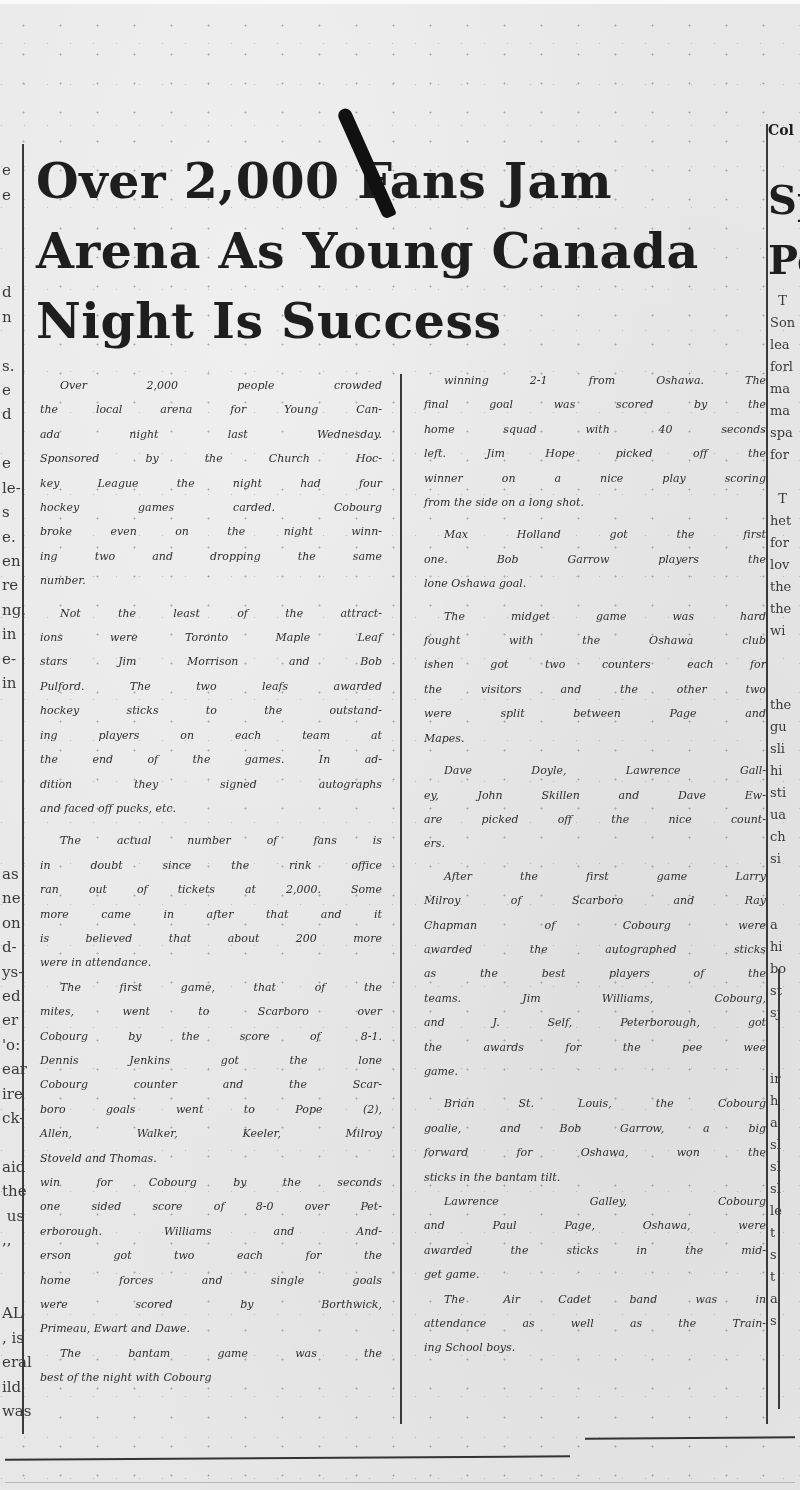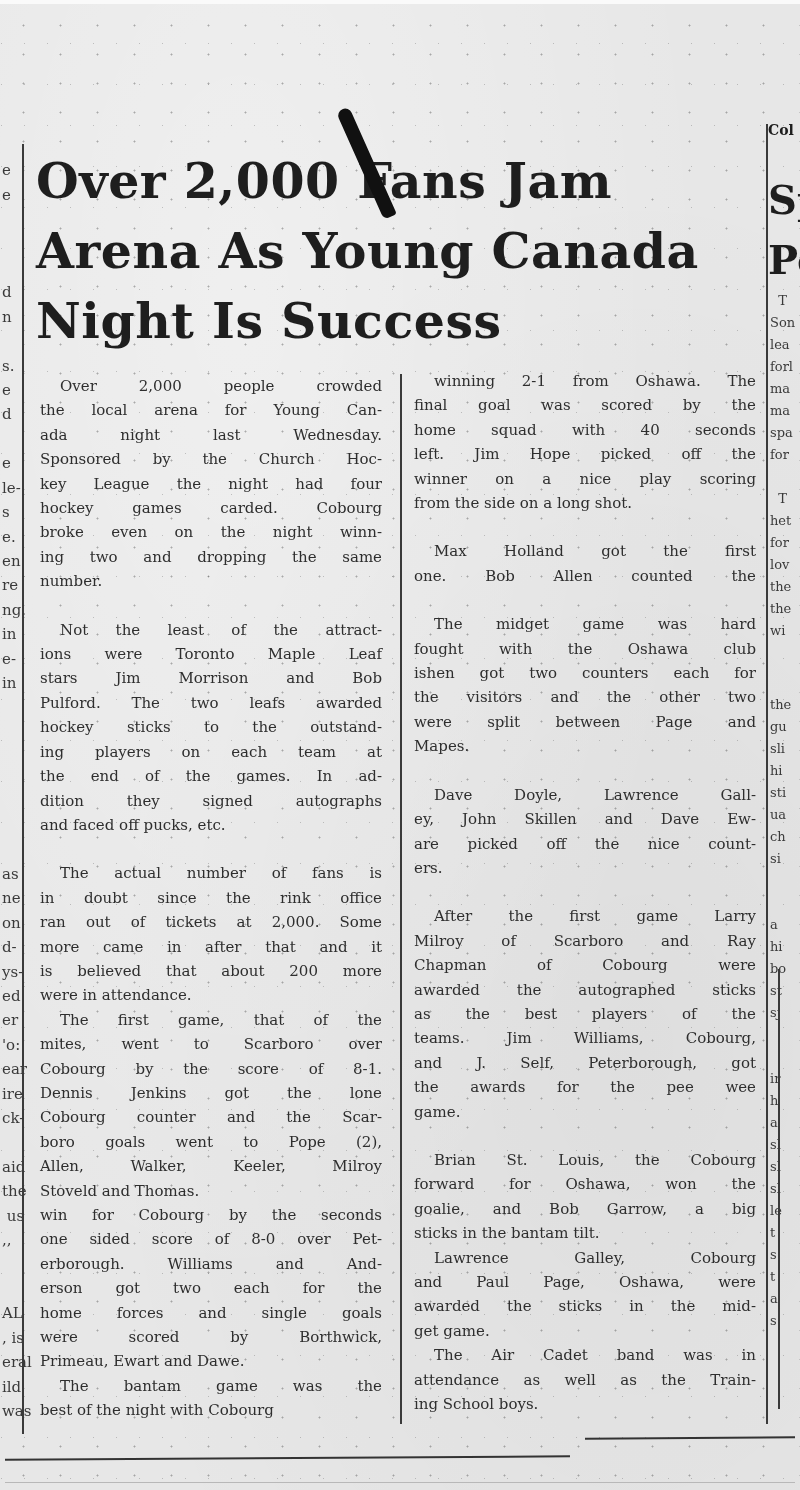--- a/index.html
+++ b/index.html
@@ -59,28 +59,29 @@
     background: #111;
     border-radius: 7px 7px 3px 6px;
     transform: rotate(-24deg);
     transform-origin: top left;
   }
 
   
   .col {
     position: absolute;
     font-family: "DejaVu Serif", serif;
-    font-size: 15px; line-height: 24.4px;
+    font-size: 11px; line-height: 24.4px;
     color: #2e2e2e;
     text-align: justify;
+    font-style: italic;
   }
   .col-a { left: 40px; top: 370px; width: 342px; }
-  .col-b { left: 414px; top: 365px; width: 342px; }
+  .col-b { left: 424px; top: 365px; width: 342px; }
   .col p { margin: 0; text-indent: 20px; }
-  .col p.gap { margin-top: 24px; }
+  .col p.gap { margin-top: 8px; }
   .col .ln { display: block; white-space: nowrap; text-align: justify; text-align-last: justify; }
   .col .ln.last { text-align-last: left; }
 
   
   .edge {
     position: absolute;
     font-family: "DejaVu Serif", serif;
     font-size: 15px; line-height: 24.4px;
     color: #3a3a3a;
     white-space: pre;
@@ -269,21 +270,22 @@
       <p style="text-indent: 0px;">
         <span class="ln" style="padding-left: 20px;">winning 2-1 from Oshawa. The</span>
         <span class="ln">final goal was scored by the</span>
         <span class="ln">home squad with 40 seconds</span>
         <span class="ln">left. Jim Hope picked off the</span>
         <span class="ln">winner on a nice play scoring</span>
         <span class="ln last">from the side on a long shot.</span>
       </p>
       <p class="gap" style="text-indent: 0px;">
         <span class="ln" style="padding-left: 20px;">Max Holland got the first</span>
-        <span class="ln">one. Bob Allen counted the</span>
+        <span class="ln">one. Bob Garrow players the</span>
+        <span class="ln last">lone Oshawa goal.</span>
       </p>
       <p class="gap" style="text-indent: 0px;">
         <span class="ln" style="padding-left: 20px;">The midget game was hard</span>
         <span class="ln">fought with the Oshawa club</span>
         <span class="ln">ishen got two counters each for</span>
         <span class="ln">the visitors and the other two</span>
         <span class="ln">were split between Page and</span>
         <span class="ln last">Mapes.</span>
       </p>
       <p class="gap" style="text-indent: 0px;">
@@ -298,22 +300,22 @@
         <span class="ln">Chapman of Cobourg were</span>
         <span class="ln">awarded the autographed sticks</span>
         <span class="ln">as the best players of the</span>
         <span class="ln">teams. Jim Williams, Cobourg,</span>
         <span class="ln">and J. Self, Peterborough, got</span>
         <span class="ln">the awards for the pee wee</span>
         <span class="ln last">game.</span>
       </p>
       <p class="gap" style="text-indent: 0px;">
         <span class="ln" style="padding-left: 20px;">Brian St. Louis, the Cobourg</span>
+        <span class="ln">goalie, and Bob Garrow, a big</span>
         <span class="ln">forward for Oshawa, won the</span>
-        <span class="ln">goalie, and Bob Garrow, a big</span>
         <span class="ln last">sticks in the bantam tilt.</span>
       </p>
       <p style="text-indent: 0px;">
         <span class="ln" style="padding-left: 20px;">Lawrence Galley, Cobourg</span>
         <span class="ln">and Paul Page, Oshawa, were</span>
         <span class="ln">awarded the sticks in the mid-</span>
         <span class="ln last">get game.</span>
       </p>
       <p style="text-indent: 0px;">
         <span class="ln" style="padding-left: 20px;">The Air Cadet band was in</span>

